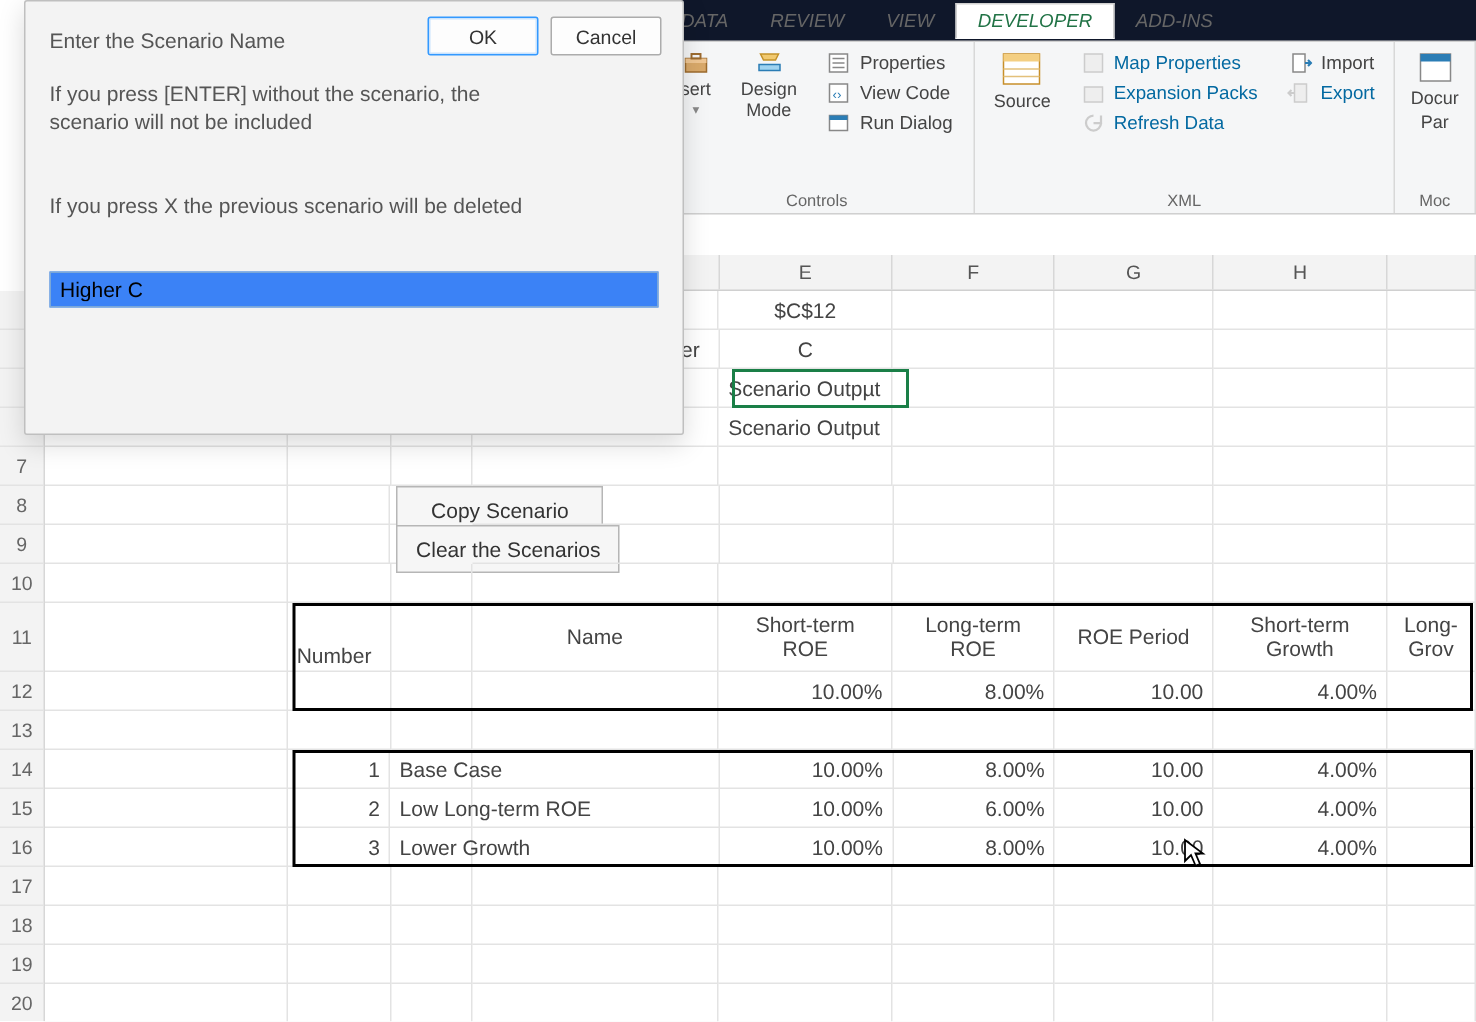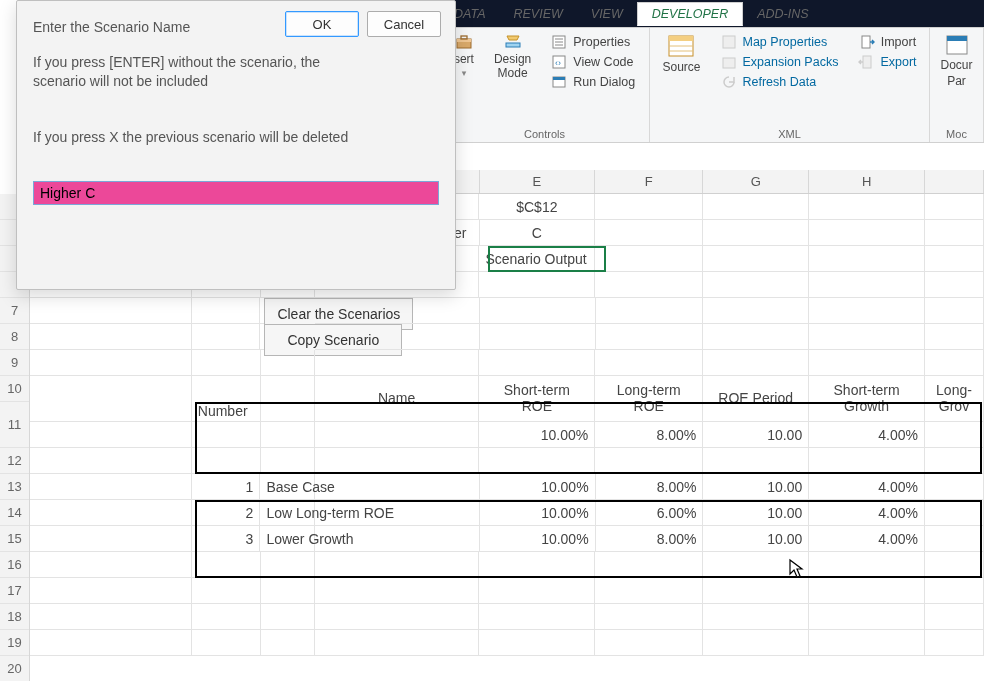--- a/index.html
+++ b/index.html
@@ -102,21 +102,21 @@
     font-size:14px;
   }
   .dialog .prompt1 { margin: 4px 0 18px 0; font-size:14px; }
   .dialog .prompt2 { margin: 0 0 38px 0; font-size:14px; line-height:1.35; max-width: 340px;}
   .dialog .prompt3 { margin: 0 0 36px 0; font-size:14px;}
   .dialog input[type=text]{
     width: 100%; height: 24px;
     border: 1px solid #7aa7d8;
     padding: 1px 6px;
     font-size: 14px;
-    background:#ec4899;
+    background:#3b82f6;
     outline: none;
   }
   .dialog .dlg-buttons{
     position:absolute; top:10px; right:14px;
     display:flex; flex-direction:row; gap:8px;
   }
   .dialog .dlg-buttons button{
     width: 74px; height: 26px;
     background:#fdfdfd;
     border:1px solid #acacac;
@@ -420,20 +420,31 @@
         <div class="cell cB"></div>
         <div class="cell cC"></div>
       <div class="cell cD r" style="padding-right:12px;">er</div>
       <div class="cell cE c">C</div>
       <div class="cell cF"></div>
         <div class="cell cG"></div>
         <div class="cell cH"></div>
         <div class="cell cI"></div>
     </div>
 
+    <div class="gridrow">
+      <div class="cell cA"></div>
+        <div class="cell cB"></div>
+        <div class="cell cC"></div>
+        <div class="cell cD"></div>
+      <div class="cell cE">Scenario Outpµt</div>
+      <div class="cell cF"></div>
+        <div class="cell cG"></div>
+        <div class="cell cH"></div>
+        <div class="cell cI"></div>
+    </div>
 
     <div class="gridrow">
       <div class="cell cA"></div>
         <div class="cell cB"></div>
         <div class="cell cC"></div>
         <div class="cell cD"></div>
       <div class="cell cE">Scenario Output</div>
       <div class="cell cF"></div>
         <div class="cell cG"></div>
         <div class="cell cH"></div>
@@ -448,33 +459,33 @@
       <div class="cell cE"></div>
         <div class="cell cF"></div>
         <div class="cell cG"></div>
         <div class="cell cH"></div>
         <div class="cell cI"></div>
     </div>
 
     <div class="gridrow">
       <div class="cell cA"></div>
         <div class="cell cB"></div>
-      <div class="cell cC" style="overflow:visible;"><span class="sheet-btn">Clear the Scenarios</span></div>
+      <div class="cell cC" style="overflow:visible;"><span class="sheet-btn" style="padding:2px 22px;">Copy Scenario</span></div>
       <div class="cell cD"></div>
       <div class="cell cE"></div>
         <div class="cell cF"></div>
         <div class="cell cG"></div>
         <div class="cell cH"></div>
         <div class="cell cI"></div>
     </div>
 
     <div class="gridrow">
       <div class="cell cA"></div>
         <div class="cell cB"></div>
-      <div class="cell cC" style="overflow:visible;"><span class="sheet-btn" style="padding:2px 22px;">Copy Scenario</span></div>
+      <div class="cell cC" style="overflow:visible;"><span class="sheet-btn">Clear the Scenarios</span></div>
       <div class="cell cD"></div>
       <div class="cell cE"></div>
         <div class="cell cF"></div>
         <div class="cell cG"></div>
         <div class="cell cH"></div>
         <div class="cell cI"></div>
     </div>
 
     <div class="gridrow">
       <div class="cell cA"></div>

